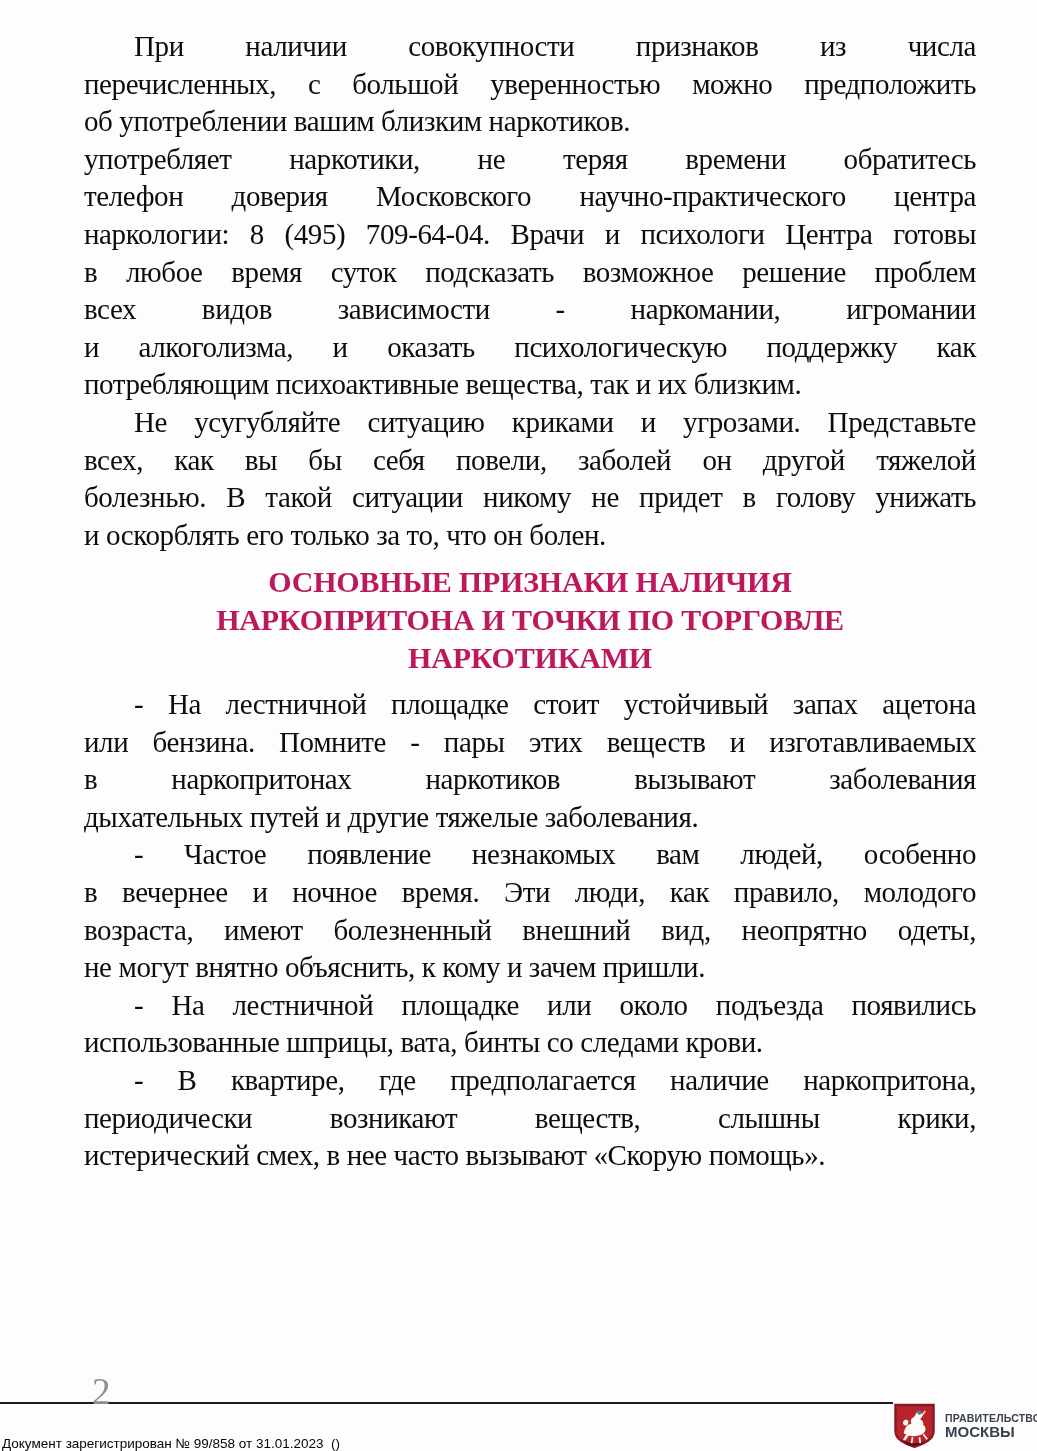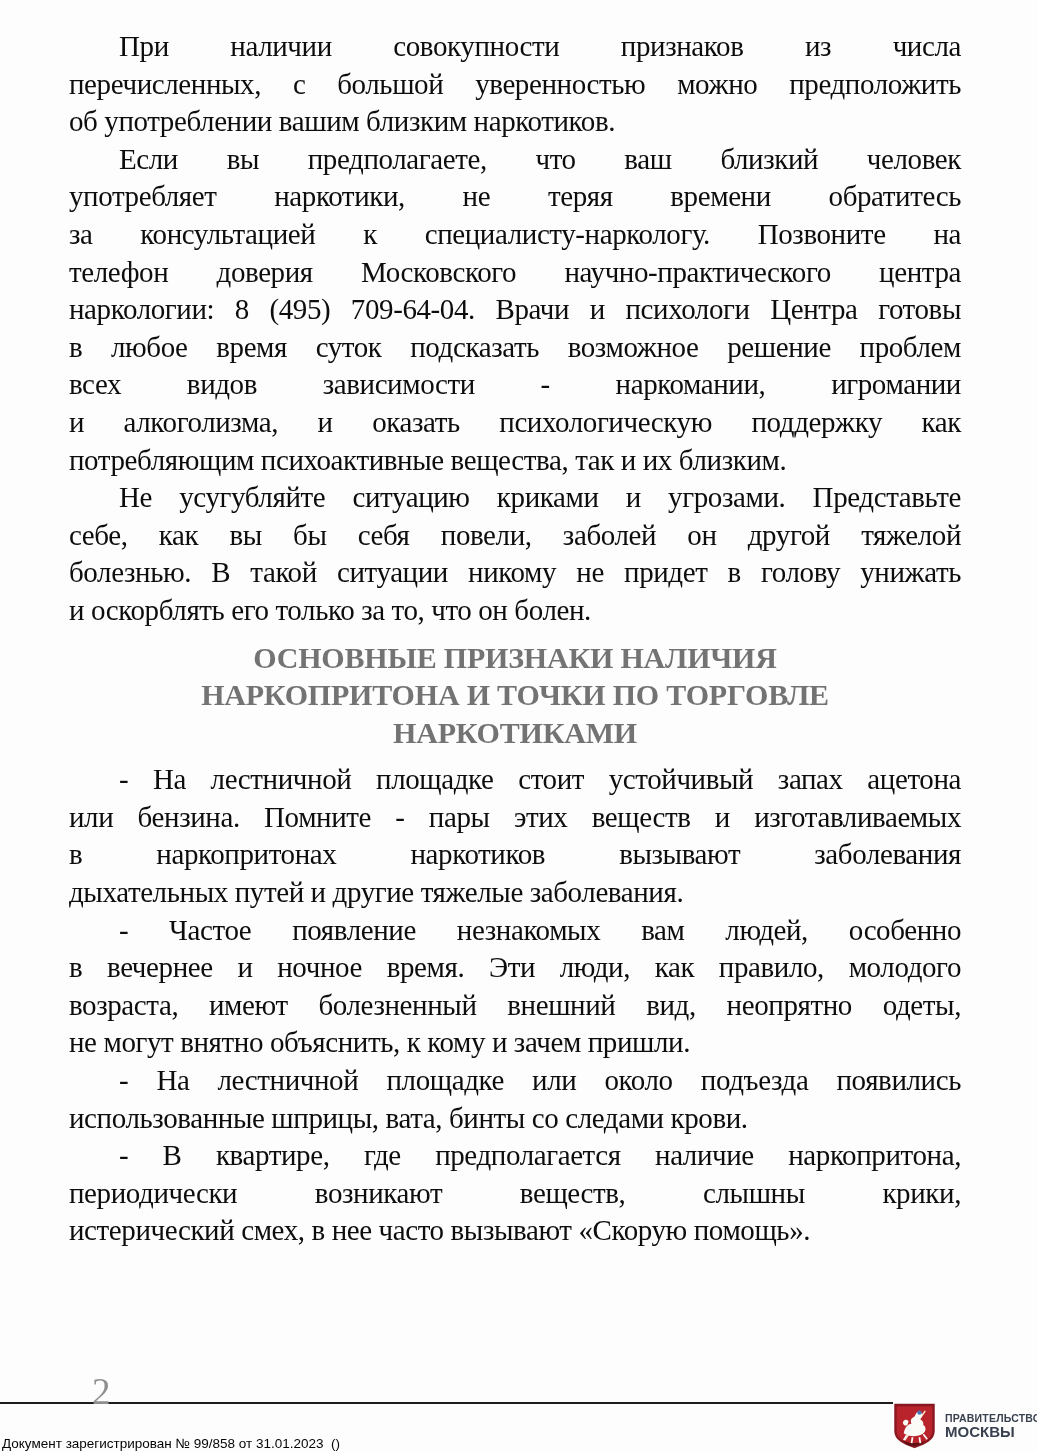--- a/index.html
+++ b/index.html
@@ -7,37 +7,37 @@
     position:relative;
     width:1037px;height:1451px;
     background:#fdfdfe;
     overflow:hidden;
     font-family:"Liberation Serif","DejaVu Serif",serif;
     color:#0d0d0d;
   }
   
   .doc-body{
     position:absolute;
-    left:69px;top:28px;width:892px;
+    left:84px;top:28px;width:892px;
   }
   .line{
     font-size:29px;
     line-height:37.6px;
     letter-spacing:-0.4px;
     text-align:justify;
     text-align-last:justify;
     white-space:normal;
   }
   .line.last{ text-align-last:left;font-family:Liberation Serif, serif; }
   .line.indent{ text-indent:50px; }
   .paragraph.heading{ margin:9px 0 10px 0; }
   .paragraph.heading .line{
     font-weight:bold;
     font-size:30px;
-    color:#737373;
+    color:#be185d;
     text-align:right;
     text-align-last:center;
     text-indent:0;
     letter-spacing:-0.2px;
   }
   
   .footer-rule{
     position:absolute;
     left:0;top:1402px;width:893px;
     border-top:2px solid #1c1c1c;
@@ -80,33 +80,31 @@
 
 <div class="page">
 
   <div class="doc-body">
       <div class="paragraph body">
         <div class="line indent">При наличии совокупности признаков из числа</div>
         <div class="line">перечисленных, с большой уверенностью можно предположить</div>
         <div class="line last">об употреблении вашим близким наркотиков.</div>
       </div>
       <div class="paragraph body">
-        <div class="line indent">Если вы предполагаете, что ваш близкий человек</div>
         <div class="line">употребляет наркотики, не теряя времени обратитесь</div>
-        <div class="line">за консультацией к специалисту-наркологу. Позвоните на</div>
         <div class="line">телефон доверия Московского научно-практического центра</div>
         <div class="line">наркологии: 8 (495) 709-64-04. Врачи и психологи Центра готовы</div>
         <div class="line">в любое время суток подсказать возможное решение проблем</div>
         <div class="line">всех видов зависимости - наркомании, игромании</div>
         <div class="line">и алкоголизма, и оказать психологическую поддержку как</div>
         <div class="line last">потребляющим психоактивные вещества, так и их близким.</div>
       </div>
       <div class="paragraph body">
         <div class="line indent">Не усугубляйте ситуацию криками и угрозами. Представьте</div>
-        <div class="line">себе, как вы бы себя повели, заболей он другой тяжелой</div>
+        <div class="line">всех, как вы бы себя повели, заболей он другой тяжелой</div>
         <div class="line">болезнью. В такой ситуации никому не придет в голову унижать</div>
         <div class="line last">и оскорблять его только за то, что он болен.</div>
       </div>
       <div class="paragraph heading">
         <div class="line">ОСНОВНЫЕ ПРИЗНАКИ НАЛИЧИЯ</div>
         <div class="line">НАРКОПРИТОНА И ТОЧКИ ПО ТОРГОВЛЕ</div>
         <div class="line last">НАРКОТИКАМИ</div>
       </div>
       <div class="paragraph body">
         <div class="line indent">- На лестничной площадке стоит устойчивый запах ацетона</div>

